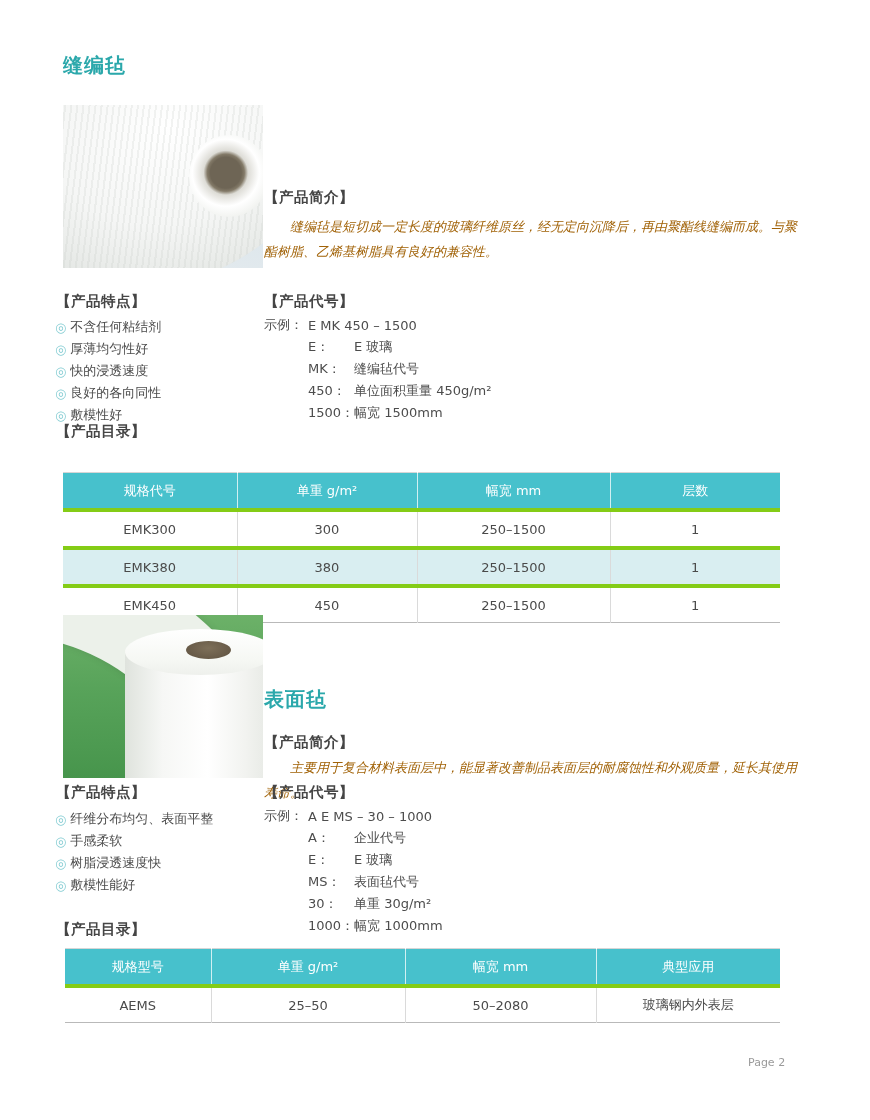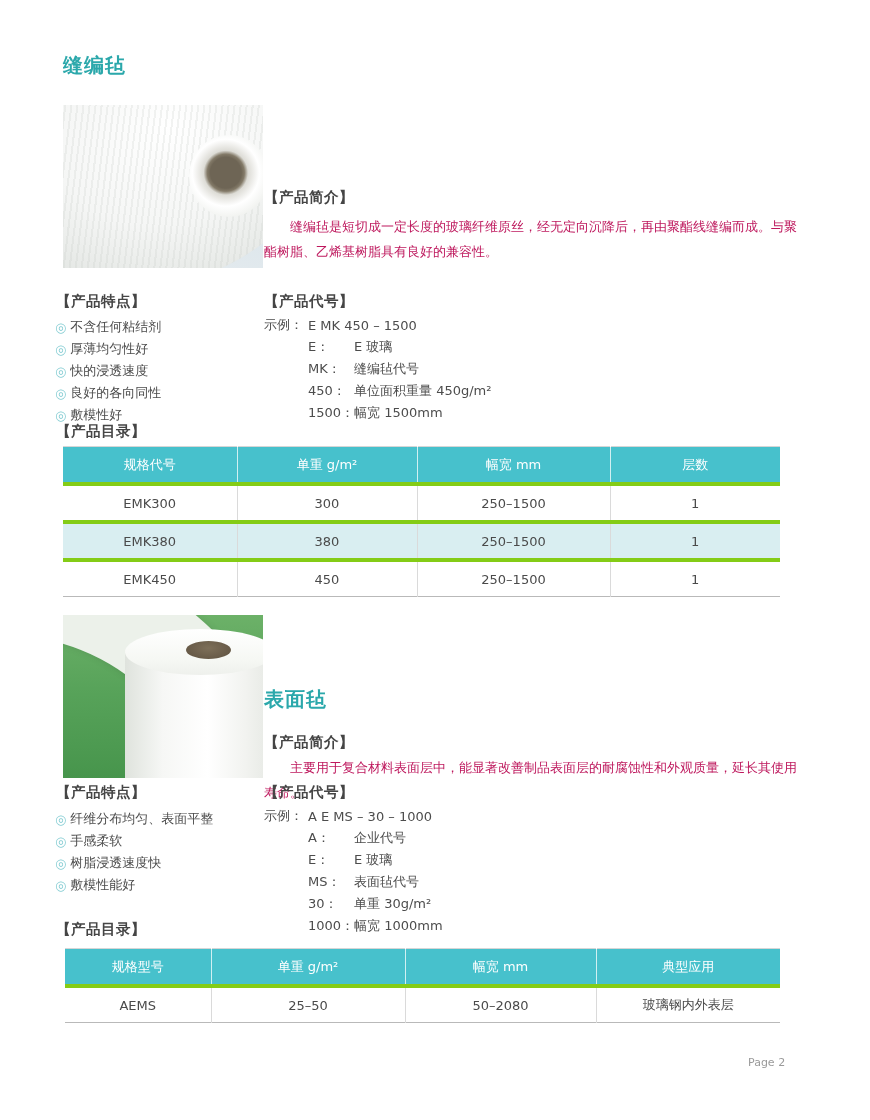--- a/index.html
+++ b/index.html
@@ -5,21 +5,21 @@
   html,body { margin:0; padding:0; background:#ffffff; }
   .page {
     position:relative; width:870px; height:1120px; margin:0 auto;
     background:#ffffff; overflow:hidden;
     font-family:"DejaVu Sans","Liberation Sans",sans-serif;
     color:#4a4a4a;
   }
   .abs { position:absolute;margin-left:8px; }
   .title { font-size:20px; font-weight:700; color:#2ba8ab; letter-spacing:1px; }
   .h { font-size:14.5px; font-weight:600; color:#454545; letter-spacing:0.5px; }
-  .para { font-size:13px; line-height:25px; color:#be185d; text-indent:2em; }
+  .para { font-size:13px; line-height:25px; color:#a16207; text-indent:2em;font-style:italic; }
   .feat-list { list-style:none; margin:0; padding:0; }
   .feat-list li { display:flex; align-items:center; height:22px; font-size:13px; color:#4c4c4c; }
   .bullet { color:#85cdd3; font-size:13px; margin-right:4px; line-height:1; }
   .code-block { font-size:13px; color:#4c4c4c; }
   .code-line { display:flex; height:22px; align-items:center; }
   .code-line .lbl { width:44px; flex:0 0 44px; }
   .code-sub { display:flex; height:22px; align-items:center; padding-left:44px; }
   .code-sub .key { width:46px; flex:0 0 46px; }
 
   table.cat { border-collapse:collapse; table-layout:fixed; border-top:1px solid #d6d6d6; border-bottom:1px solid #b9b9b9; }
@@ -138,21 +138,21 @@
       <span>单位面积重量 450g/m²</span>
       </div>
     <div class="code-sub">
       <span class="key">1500：</span>
       <span>幅宽 1500mm</span>
       </div>
   </div>
 
   <div class="abs h" style="left:48px; top:422px;">【产品目录】</div>
 
-  <table class="cat abs" style="left:55px; top:446px; width:717px;">
+  <table class="cat abs" style="left:55px; top:472px; width:717px;">
     <colgroup>
         <col style="width:174px">
         <col style="width:180px">
         <col style="width:193px">
         <col style="width:170px">
       </colgroup>
     <thead>
       <tr>
         <th>规格代号</th>
         <th>单重 g/m²</th>

